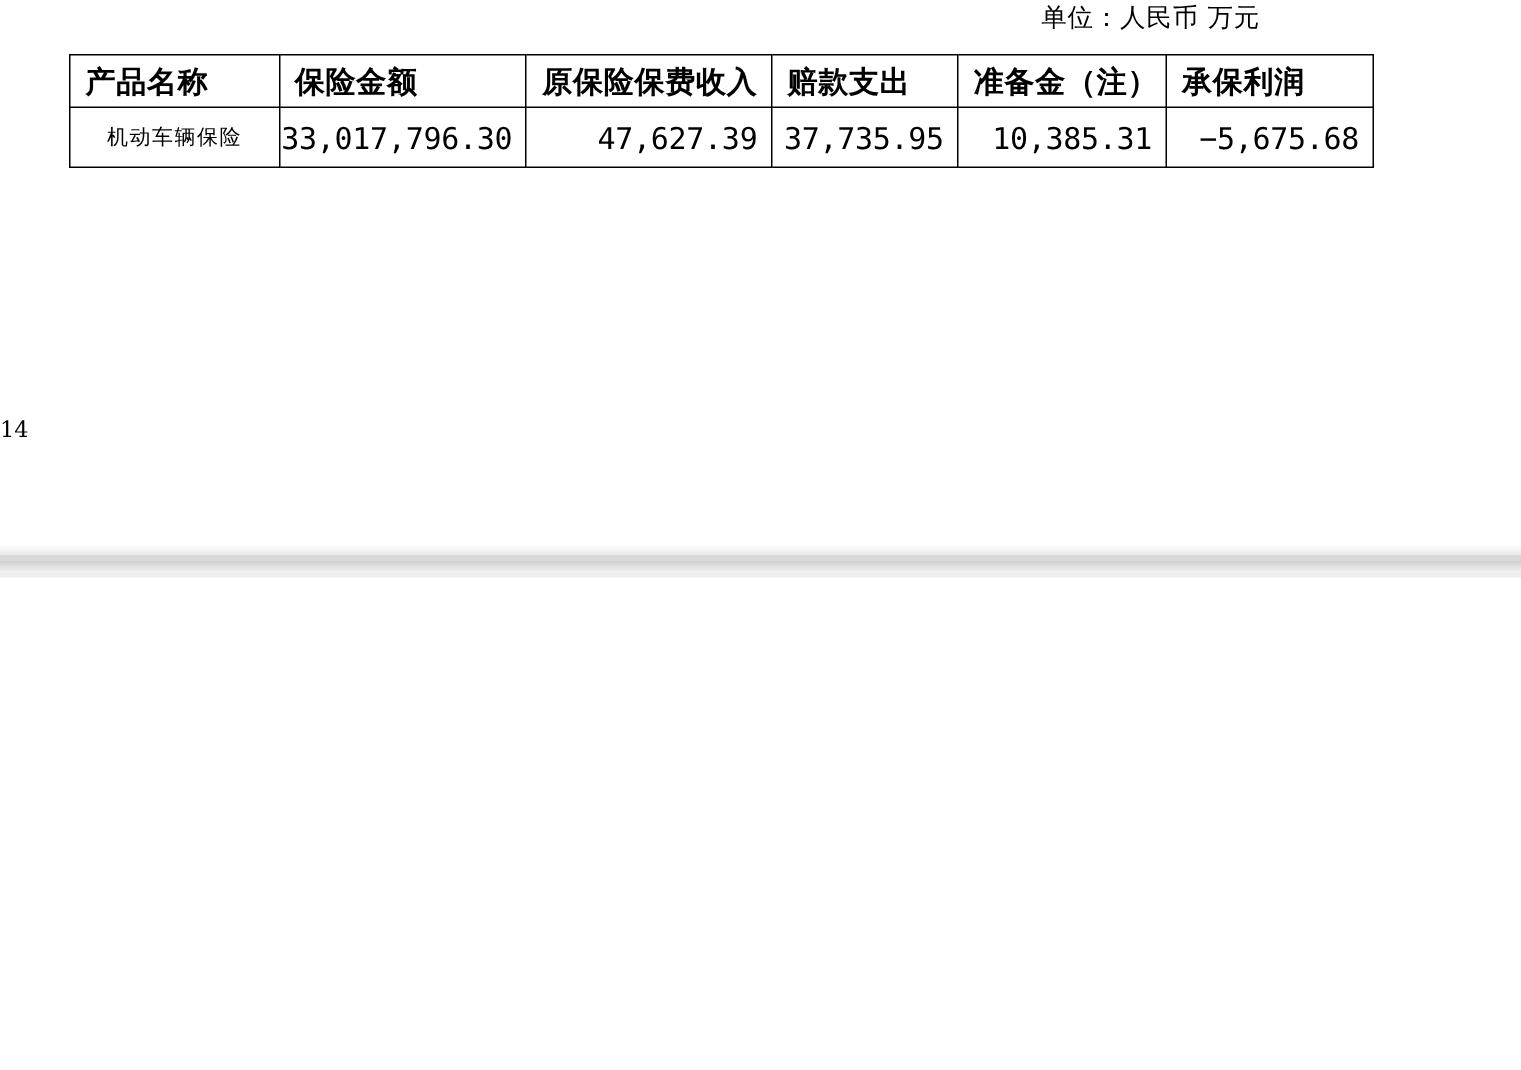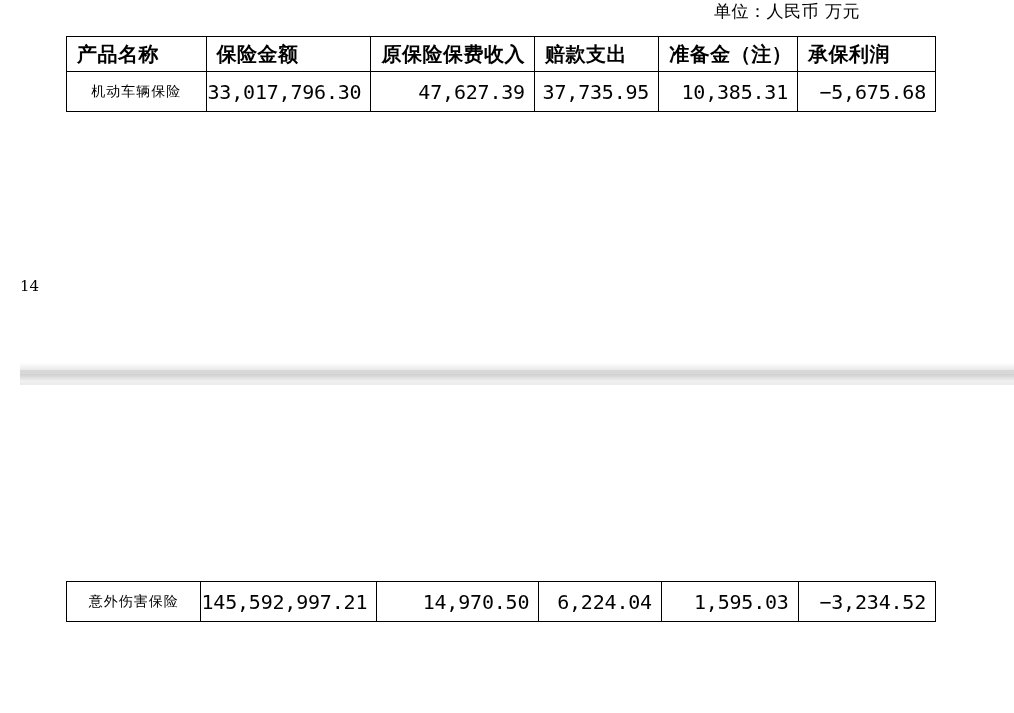--- a/index.html
+++ b/index.html
@@ -13,21 +13,20 @@
     position: relative;
     font-family: "Liberation Serif", serif;
     color: #000000;
     overflow: hidden;
   }
   .page {
     position: absolute;
     left: 0; top: 0;
     width: 916px;
     height: 713px;
-    margin-left: 20px;
   }
 
   
   .unit-line {
     position: absolute;
     right: 76px;
     top: 0px;
     font-size: 17px;
     letter-spacing: 0.5px;
     font-family: "DejaVu Serif", serif;
@@ -161,24 +160,16 @@
   <table class="fin" id="table-bottom">
     <colgroup>
       <col class="c0">
         <col class="c1">
         <col class="c2">
         <col class="c3">
         <col class="c4">
         <col class="c5">
     </colgroup>
     <tbody>
-      <tr class="row">
-        <td class="name">意外伤害保险</td>
-        <td class="num">145,592,997.21</td>
-        <td class="num">14,970.50</td>
-        <td class="num">6,224.04</td>
-        <td class="num">1,595.03</td>
-        <td class="num">−3,234.52</td>
-      </tr>
     </tbody>
   </table>
 
 </div>
 
 </body></html>

